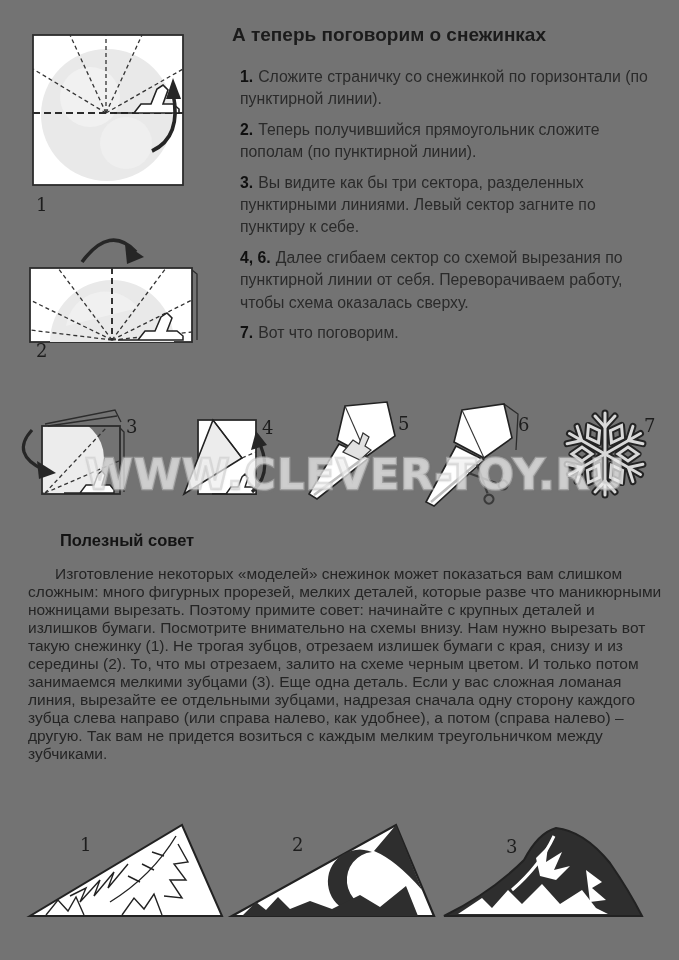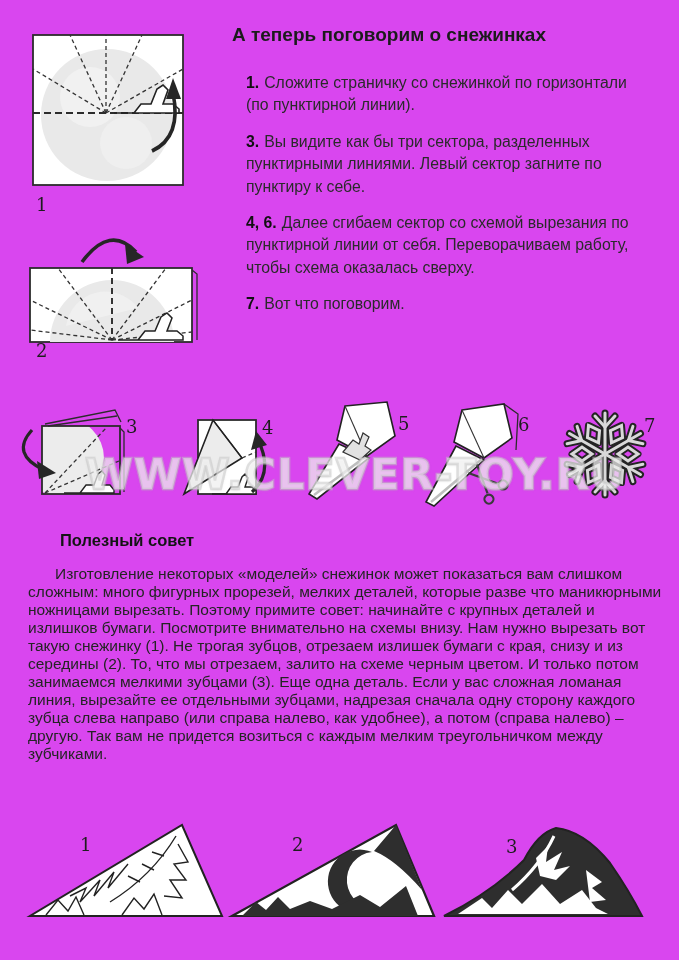--- a/index.html
+++ b/index.html
@@ -1,40 +1,41 @@
 <!DOCTYPE html>
 <html><head>
 <meta charset="utf-8">
 <style>
   html,body{margin:0;padding:0;background:#ffffff;}
-  .page{position:relative;width:679px;height:960px;background:#d946ef;overflow:hidden;
+  .page{position:relative;width:679px;height:960px;background:#737373;overflow:hidden;
         font-family:"Liberation Sans",sans-serif;color:#2b2b2b;}
   .title{position:absolute;left:232px;top:24px;width:440px;font-size:19px;font-weight:bold;color:#1b1b1b;}
   .instr-list{position:absolute;left:232px;top:58px;width:424px;font-size:15.8px;line-height:22.4px;color:#2a2a2a;}
-  .instr{margin:14px;}
+  .instr{margin:8px;}
   .instr b{color:#101010;margin-right:5px;}
   .fig-num{position:absolute;font-family:"DejaVu Serif",serif;font-size:18px;color:#1d1d1d;}
   .tip-heading{position:absolute;left:60px;top:531px;font-size:16.5px;font-weight:bold;color:#141414;}
   .tip-body{position:absolute;left:28px;top:565px;width:634px;font-size:15.5px;line-height:18px;
             text-indent:27px;color:#242424;}
   .watermark{position:absolute;left:16px;top:449px;width:679px;text-align:center;z-index:6;
              font-family:"DejaVu Sans",sans-serif;font-weight:bold;font-size:43px;letter-spacing:1px;
              color:rgba(255,255,255,0.60);-webkit-text-stroke:2.5px rgba(198,198,198,0.50);
              text-shadow:0 1px 3px rgba(165,165,165,0.35);pointer-events:none;}
   svg.diagram{position:absolute;overflow:visible;}
 </style>
 </head>
 <body>
 
 <div class="page">
 
   <div class="title">А теперь поговорим о снежинках</div>
 
   <div class="instr-list">
     <p class="instr"><b>1.</b><span>Сложите страничку со снежинкой по горизонтали (по пунктирной линии).</span></p>
+    <p class="instr"><b>2.</b><span>Теперь получившийся прямоугольник сложите пополам (по пунктирной линии).</span></p>
     <p class="instr"><b>3.</b><span>Вы видите как бы три сектора, разделенных пунктирными линиями. Левый сектор загните по пунктиру к себе.</span></p>
     <p class="instr"><b>4, 6.</b><span>Далее сгибаем сектор со схемой вырезания по пунктирной линии от себя. Переворачиваем работу, чтобы схема оказалась сверху.</span></p>
     <p class="instr"><b>7.</b><span>Вот что поговорим.</span></p>
   </div>
 
   <svg class="diagram" style="left:30px;top:31px" width="158" height="160" viewBox="0 0 158 160">
     <rect x="3" y="4" width="150" height="150" fill="#ffffff" stroke="#2c2c2c" stroke-width="1.8"></rect>
     <circle cx="77" cy="84" r="66" fill="#e9e9e9"></circle>
     <circle cx="60" cy="66" r="30" fill="#f2f2f2" opacity="0.8"></circle>
     <circle cx="96" cy="112" r="26" fill="#f1f1f1" opacity="0.7"></circle>

